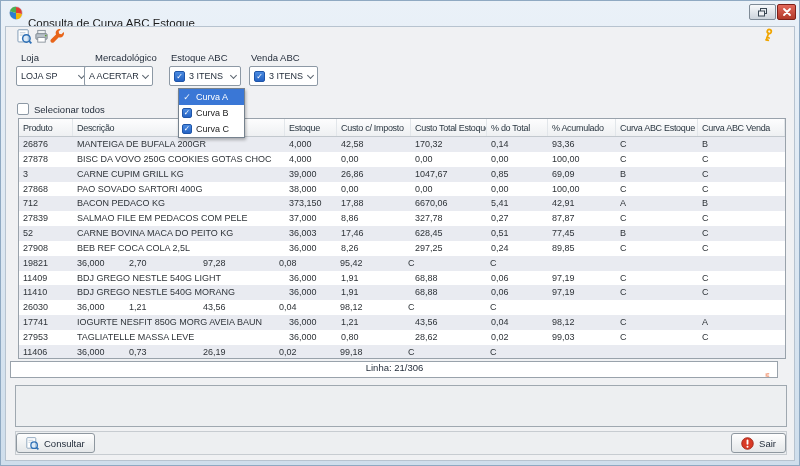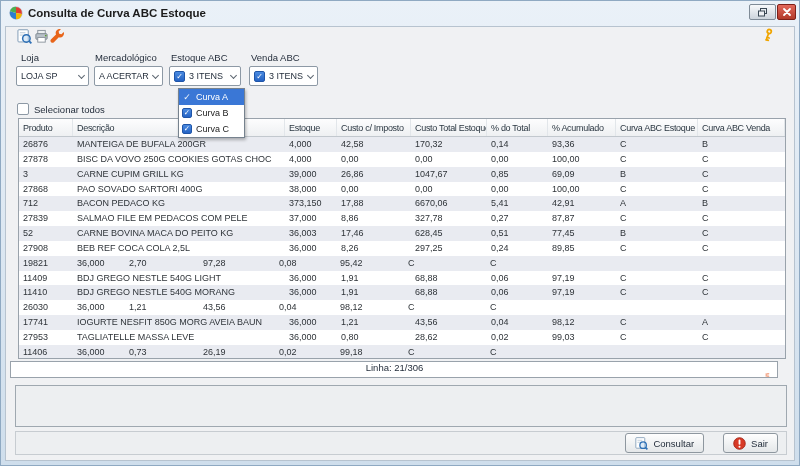--- a/index.html
+++ b/index.html
@@ -1,21 +1,21 @@
 <!DOCTYPE html>
 <html><head>
 <meta charset="utf-8">
 <style>
   * { margin:0; padding:0; box-sizing:border-box; }
   html,body { width:800px; height:466px; font-family:"Liberation Sans","DejaVu Sans",sans-serif; background:#fff; overflow:hidden; }
   .window { position:relative; width:800px; height:466px; background:linear-gradient(#eaf1f8,#cfdeec); border:1px solid #8fa9c2; }
   
   .titlebar { position:absolute; left:0; top:0; right:0; height:25px; }
   .title-icon { position:absolute; left:8px; top:5px; width:14px; height:14px; }
-  .title-text { position:absolute; left:27px; top:6px; font-size:11.5px; color:#1b1b1b;font-weight:bold; }
+  .title-text { position:absolute; left:27px; top:16px; font-size:11.5px; color:#1b1b1b; }
   .winbtn { position:absolute; top:3px; height:16px; border-radius:2px; display:flex; align-items:center; justify-content:center; }
   .btn-restore { right:23px; width:27px; background:linear-gradient(#f7f9fb,#ccd4dc); border:1px solid #7f8b97; }
   .btn-close { right:3px; width:19px; background:linear-gradient(#e2685b,#b23a2a); border:1px solid #7e2018; }
   
   .client { position:absolute; left:4px; top:25px; right:4px; bottom:4px; background:#f0f1f3; border:1px solid #b7c3cf; }
   
   .tool-icon { position:absolute; width:15px; height:15px; cursor:pointer; }
   
   .flabel { position:absolute; top:51px; font-size:9.5px; color:#1f2937; }
   .combo { position:absolute; top:65px; height:20px; background:#fff; border:1px solid #8d99a5; border-radius:2px; display:flex; align-items:center; gap:4px; padding:0 4px; font-size:9px; color:#1f2937; }
@@ -37,21 +37,21 @@
   .tr { display:flex; height:14.85px; cursor:default; }
   .tr.alt { background:#e9ebf1; }
   .td { font-size:9px; color:#2e3338; padding:2px 0 0 4px; white-space:nowrap; overflow:hidden; }
   .c0{width:54px;flex:none}.c1{width:212px;flex:none}.c2{width:52px;flex:none}.c3{width:74px;flex:none}
   .c4{width:76px;flex:none}.c5{width:61px;flex:none}.c6{width:68px;flex:none}.c7{width:82px;flex:none}.c8{flex:1}
   
   .statusbar { position:absolute; left:9px; top:360px; width:768px; height:17px; background:#fff; border:1px solid #99a2ab; display:flex; align-items:center; padding:0 3px 0 4px; font-size:9.5px; color:#1f2937;flex-direction:column; }
   .status-icon { margin-left:auto; width:13px; height:13px; cursor:pointer; }
   
   .panel-empty { position:absolute; left:14px; top:384px; width:772px; height:42px; background:#edeff1; border:1px solid #9fa8b0; }
-  .btn-strip { position:absolute; left:14px; top:430px; width:772px; height:24px; background:#edeff1; border:1px solid #c7ccd1; display:flex; align-items:center; justify-content:flex-end; gap:19px; padding-right:8px; }
+  .btn-strip { position:absolute; left:14px; top:430px; width:772px; height:24px; background:#edeff1; border:1px solid #c7ccd1; display:flex; align-items:center; justify-content:space-between; gap:19px; }
   .btn { height:20px; background:linear-gradient(#fefefe,#e4e7e9); border:1px solid #8e979f; border-radius:3px; display:flex; align-items:center; gap:5px; padding:0 9px; font-size:9.5px; color:#1f2937; cursor:pointer; }
   .key-icon { position:absolute; right:24px; top:26px; width:14px; height:16px; }
 </style>
 </head>
 <body>
 
 <div class="window">
 
   <div class="titlebar">
     <svg class="title-icon" viewBox="0 0 16 16">
@@ -104,21 +104,21 @@
 
   <span class="flabel" style="left:20px;">Loja</span>
   <span class="flabel" style="left:94px;">Mercadológico</span>
   <span class="flabel" style="left:170px;">Estoque ABC</span>
   <span class="flabel" style="left:250px;">Venda ABC</span>
 
   <div class="combo" style="left:15px; width:73px;">
     <span>LOJA SP</span>
     <span class="chev"></span>
   </div>
-  <div class="combo" style="left:93px; width:69px;">
+  <div class="combo" style="left:83px; width:69px;">
     <span>A ACERTAR</span>
     <span class="chev"></span>
   </div>
   <div class="combo" style="left:168px; width:72px;">
     <span class="bluecheck">✓</span>
     <span>3 ITENS</span>
     <span class="chev"></span>
   </div>
   <div class="combo" style="left:248px; width:69px;">
     <span class="bluecheck">✓</span>

